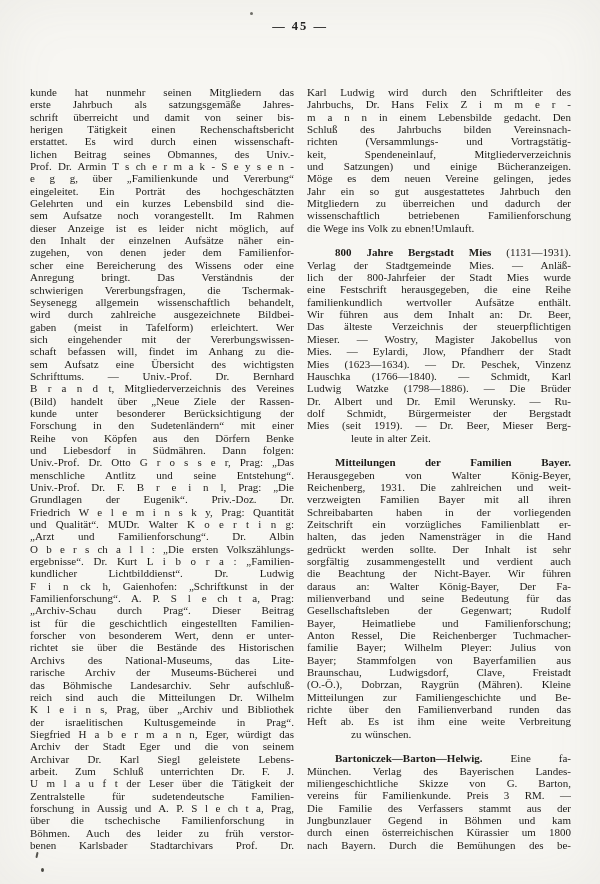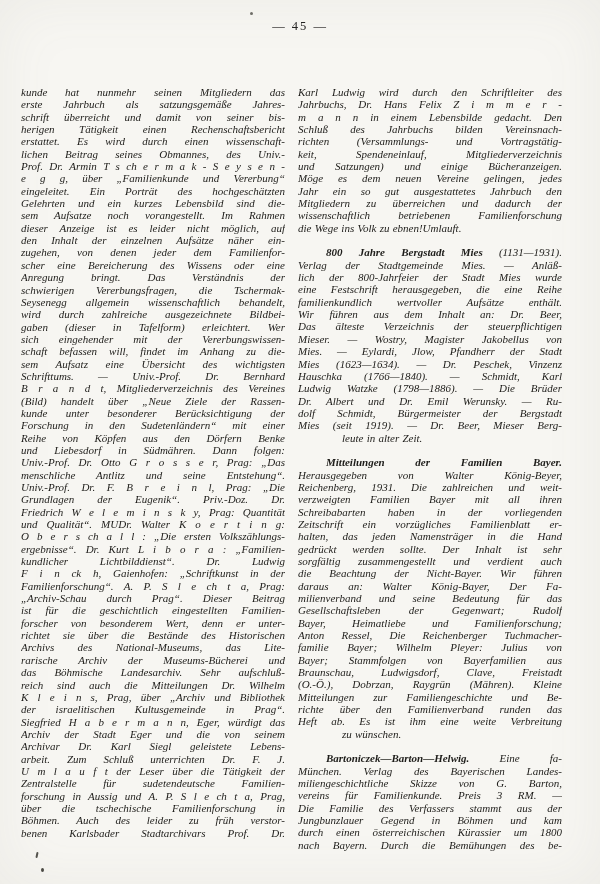--- a/index.html
+++ b/index.html
@@ -8,27 +8,27 @@
     width:600px;height:884px;
     background:#f7f6f2;
     font-family:"Liberation Serif","DejaVu Serif",serif;
     color:#1d1c19;
     overflow:hidden;
     box-shadow:inset 0 0 60px rgba(120,115,100,0.08);
   }
   .page-number{
     position:absolute;top:19px;left:0;right:0;
     text-align:center;
-    font-size:12.5px;font-weight:normal;
+    font-size:12.5px;font-weight:bold;
     letter-spacing:2px;
     color:#232220;
   }
   .columns{
-    position:absolute;top:86px;left:21px;width:541px;
-    display:flex;gap:13px;font-style:italic;
+    position:absolute;top:86px;left:30px;width:541px;
+    display:flex;gap:13px;
   }
   .column{width:264px;}
   .para + .para{margin-top:12.3px;}
   .line{
     font-size:11px;
     line-height:12.35px;
     max-height:12.35px;
     overflow:hidden;
     text-align:justify;
     text-align-last:justify;
@@ -70,37 +70,38 @@
           <div class="line"><span>Gelehrten und ein kurzes Lebensbild sind die-</span></div>
           <div class="line"><span>sem Aufsatze noch vorangestellt. Im Rahmen</span></div>
           <div class="line"><span>dieser Anzeige ist es leider nicht möglich, auf</span></div>
           <div class="line"><span>den Inhalt der einzelnen Aufsätze näher ein-</span></div>
           <div class="line"><span>zugehen, von denen jeder dem Familienfor-</span></div>
           <div class="line"><span>scher eine Bereicherung des Wissens oder eine</span></div>
           <div class="line"><span>Anregung bringt. Das Verständnis der</span></div>
           <div class="line"><span>schwierigen Vererbungsfragen, die Tschermak-</span></div>
           <div class="line"><span>Seysenegg allgemein wissenschaftlich behandelt,</span></div>
           <div class="line"><span>wird durch zahlreiche ausgezeichnete Bildbei-</span></div>
-          <div class="line"><span>gaben (dieser in Tafelform) erleichtert. Wer</span></div>
+          <div class="line"><span>gaben (meist in Tafelform) erleichtert. Wer</span></div>
           <div class="line"><span>sich eingehender mit der Vererbungswissen-</span></div>
           <div class="line"><span>schaft befassen will, findet im Anhang zu die-</span></div>
           <div class="line"><span>sem Aufsatz eine Übersicht des wichtigsten</span></div>
           <div class="line"><span>Schrifttums. — Univ.-Prof. Dr. Bernhard</span></div>
           <div class="line"><span>B r a n d t, Mitgliederverzeichnis des Vereines</span></div>
           <div class="line"><span>(Bild) handelt über „Neue Ziele der Rassen-</span></div>
           <div class="line"><span>kunde unter besonderer Berücksichtigung der</span></div>
           <div class="line"><span>Forschung in den Sudetenländern“ mit einer</span></div>
           <div class="line"><span>Reihe von Köpfen aus den Dörfern Benke</span></div>
           <div class="line"><span>und Liebesdorf in Südmähren. Dann folgen:</span></div>
           <div class="line"><span>Univ.-Prof. Dr. Otto G r o s s e r, Prag: „Das</span></div>
           <div class="line"><span>menschliche Antlitz und seine Entstehung“.</span></div>
           <div class="line"><span>Univ.-Prof. Dr. F. B r e i n l, Prag: „Die</span></div>
           <div class="line"><span>Grundlagen der Eugenik“. Priv.-Doz. Dr.</span></div>
           <div class="line"><span>Friedrich W e l e m i n s k y, Prag: Quantität</span></div>
           <div class="line"><span>und Qualität“. MUDr. Walter K o e r t i n g:</span></div>
+          <div class="line"><span>„Arzt und Familienforschung“. Dr. Albin</span></div>
           <div class="line"><span>O b e r s ch a l l : „Die ersten Volkszählungs-</span></div>
           <div class="line"><span>ergebnisse“. Dr. Kurt L i b o r a : „Familien-</span></div>
           <div class="line"><span>kundlicher Lichtbilddienst“. Dr. Ludwig</span></div>
           <div class="line"><span>F i n ck h, Gaienhofen: „Schriftkunst in der</span></div>
           <div class="line"><span>Familienforschung“. A. P. S l e ch t a, Prag:</span></div>
           <div class="line"><span>„Archiv-Schau durch Prag“. Dieser Beitrag</span></div>
           <div class="line"><span>ist für die geschichtlich eingestellten Familien-</span></div>
           <div class="line"><span>forscher von besonderem Wert, denn er unter-</span></div>
           <div class="line"><span>richtet sie über die Bestände des Historischen</span></div>
           <div class="line"><span>Archivs des National-Museums, das Lite-</span></div>

